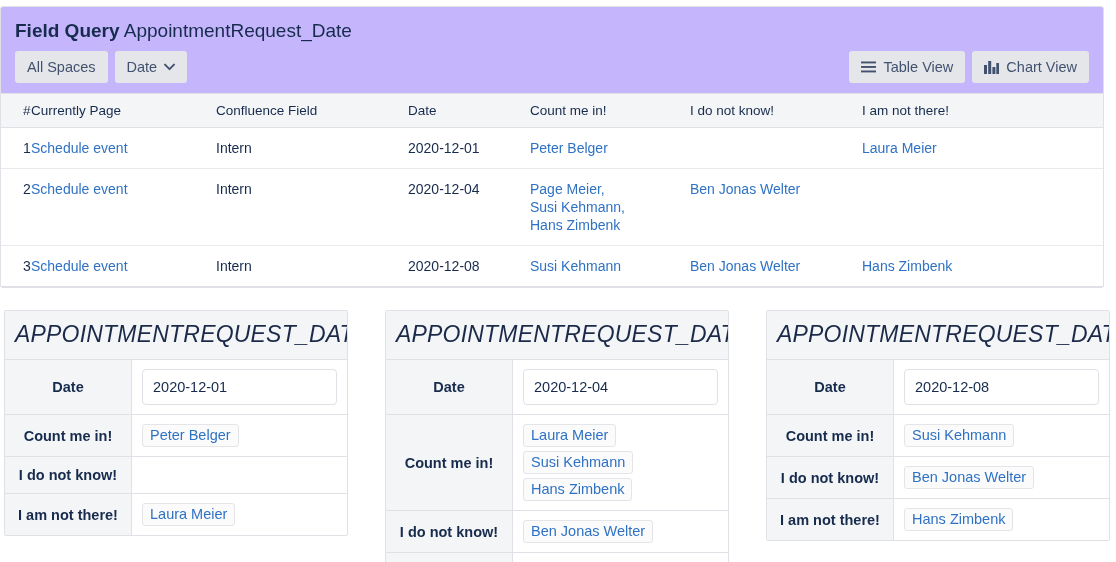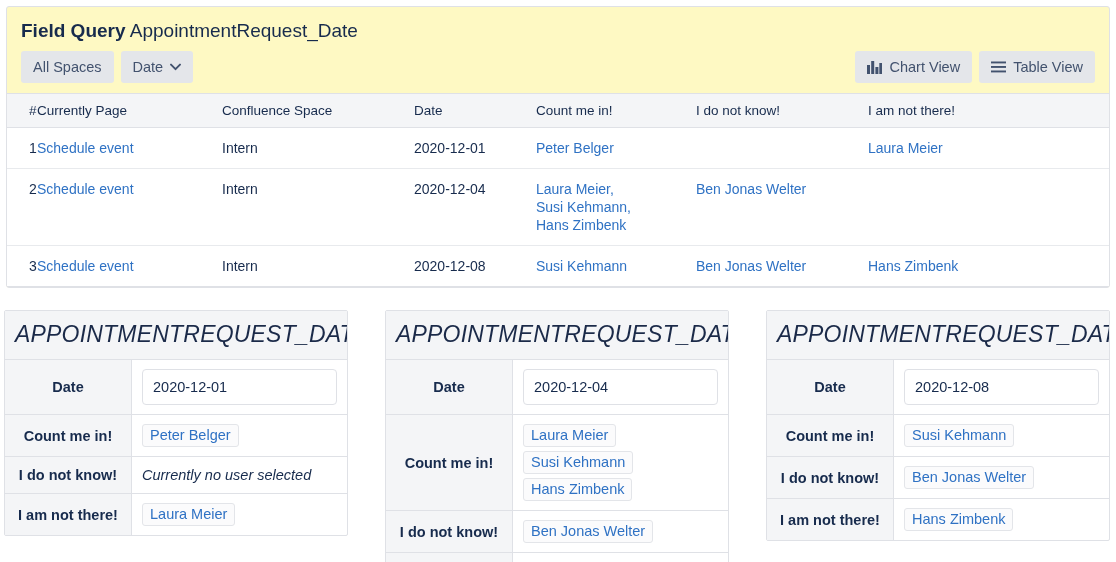--- a/index.html
+++ b/index.html
@@ -12,25 +12,25 @@
   .page {
     width: 1116px; height: 562px;
     position: relative;
     background: #ffffff;
     overflow: hidden;
   }
 
   
   .panel {
     position: absolute;
-    left: 6px; top: 6px;
+    left: 0; top: 6px;
     width: 1104px;
     border: 1px solid #dfe1e6;
     border-radius: 3px;
-    background: #fef9c3;
+    background: #c4b5fd;
   }
   .panel-head {
     padding: 12px 14px 0 14px;
   }
   .panel-title {
     font-size: 19px;
     line-height: 24px;
     color: #172b4d;
     white-space: nowrap;
   }
@@ -210,50 +210,50 @@
             <svg width="11" height="8" viewBox="0 0 11 8">
                 <path d="M1 1.6 L5.5 6.2 L10 1.6" stroke="#42526e" stroke-width="1.9" fill="none" stroke-linecap="round" stroke-linejoin="round"></path>
               </svg>
           </span>
         </button>
       </div>
 
       <div class="tb-right">
         <button class="btn">
           <span class="ico">
+            <svg width="15" height="12" viewBox="0 0 15 12">
+              <rect x="0" y="0.5" width="15" height="1.9" fill="#42526e"></rect>
+              <rect x="0" y="5.0" width="15" height="1.9" fill="#42526e"></rect>
+              <rect x="0" y="9.5" width="15" height="1.9" fill="#42526e"></rect>
+            </svg>
+          </span>
+          <span>Table View</span>
+        </button>
+
+        <button class="btn">
+          <span class="ico">
             <svg width="15" height="13" viewBox="0 0 15 13">
               <rect x="0" y="4" width="3" height="9" fill="#42526e"></rect>
               <rect x="4.2" y="0" width="3" height="13" fill="#42526e"></rect>
               <rect x="8.4" y="6" width="3" height="7" fill="#42526e"></rect>
               <rect x="12.3" y="2" width="2.7" height="11" fill="#42526e"></rect>
             </svg>
           </span>
           <span>Chart View</span>
         </button>
 
-        <button class="btn">
-          <span class="ico">
-            <svg width="15" height="12" viewBox="0 0 15 12">
-              <rect x="0" y="0.5" width="15" height="1.9" fill="#42526e"></rect>
-              <rect x="0" y="5.0" width="15" height="1.9" fill="#42526e"></rect>
-              <rect x="0" y="9.5" width="15" height="1.9" fill="#42526e"></rect>
-            </svg>
-          </span>
-          <span>Table View</span>
-        </button>
-
       </div>
     </div>
 
     <table class="tbl">
       <thead>
         <tr>
           <th class="c0">#</th>
           <th class="c1">Currently Page</th>
-          <th class="c2">Confluence Space</th>
+          <th class="c2">Confluence Field</th>
           <th class="c3">Date</th>
           <th class="c4">Count me in!</th>
           <th class="c5">I do not know!</th>
           <th class="c6">I am not there!</th>
         </tr>
       </thead>
       <tbody>
           <tr>
             <td class="c0"><span>1</span></td>
             <td class="c1"><a class="lnk">Schedule event</a></td>
@@ -261,21 +261,21 @@
             <td class="c3"><span>2020-12-01</span></td>
             <td class="c4"><span><span class="nmlnk">Peter Belger</span></span></td>
             <td class="c5"><span></span></td>
             <td class="c6"><span><span class="nmlnk">Laura Meier</span></span></td>
           </tr>
           <tr>
             <td class="c0"><span>2</span></td>
             <td class="c1"><a class="lnk">Schedule event</a></td>
             <td class="c2"><span>Intern</span></td>
             <td class="c3"><span>2020-12-04</span></td>
-            <td class="c4"><span><span class="nmlnk">Laura Meier,</span><span class="nmlnk">Susi Kehmann,</span><span class="nmlnk">Hans Zimbenk</span></span></td>
+            <td class="c4"><span><span class="nmlnk">Page Meier,</span><span class="nmlnk">Susi Kehmann,</span><span class="nmlnk">Hans Zimbenk</span></span></td>
             <td class="c5"><span><span class="nmlnk">Ben Jonas Welter</span></span></td>
             <td class="c6"><span></span></td>
           </tr>
           <tr>
             <td class="c0"><span>3</span></td>
             <td class="c1"><a class="lnk">Schedule event</a></td>
             <td class="c2"><span>Intern</span></td>
             <td class="c3"><span>2020-12-08</span></td>
             <td class="c4"><span><span class="nmlnk">Susi Kehmann</span></span></td>
             <td class="c5"><span><span class="nmlnk">Ben Jonas Welter</span></span></td>
@@ -296,23 +296,20 @@
           </div>
         </div>
         <div class="crow">
           <div class="clabel">Count me in!</div>
           <div class="cval">
             <span class="chip">Peter Belger</span>
           </div>
         </div>
         <div class="crow">
           <div class="clabel">I do not know!</div>
-          <div class="cval">
-            <span class="empty">Currently no user selected</span>
-          </div>
         </div>
         <div class="crow">
           <div class="clabel">I am not there!</div>
           <div class="cval">
             <span class="chip">Laura Meier</span>
           </div>
         </div>
       </div>
       <div class="card">
         <div class="card-title">APPOINTMENTREQUEST_DATE</div>

